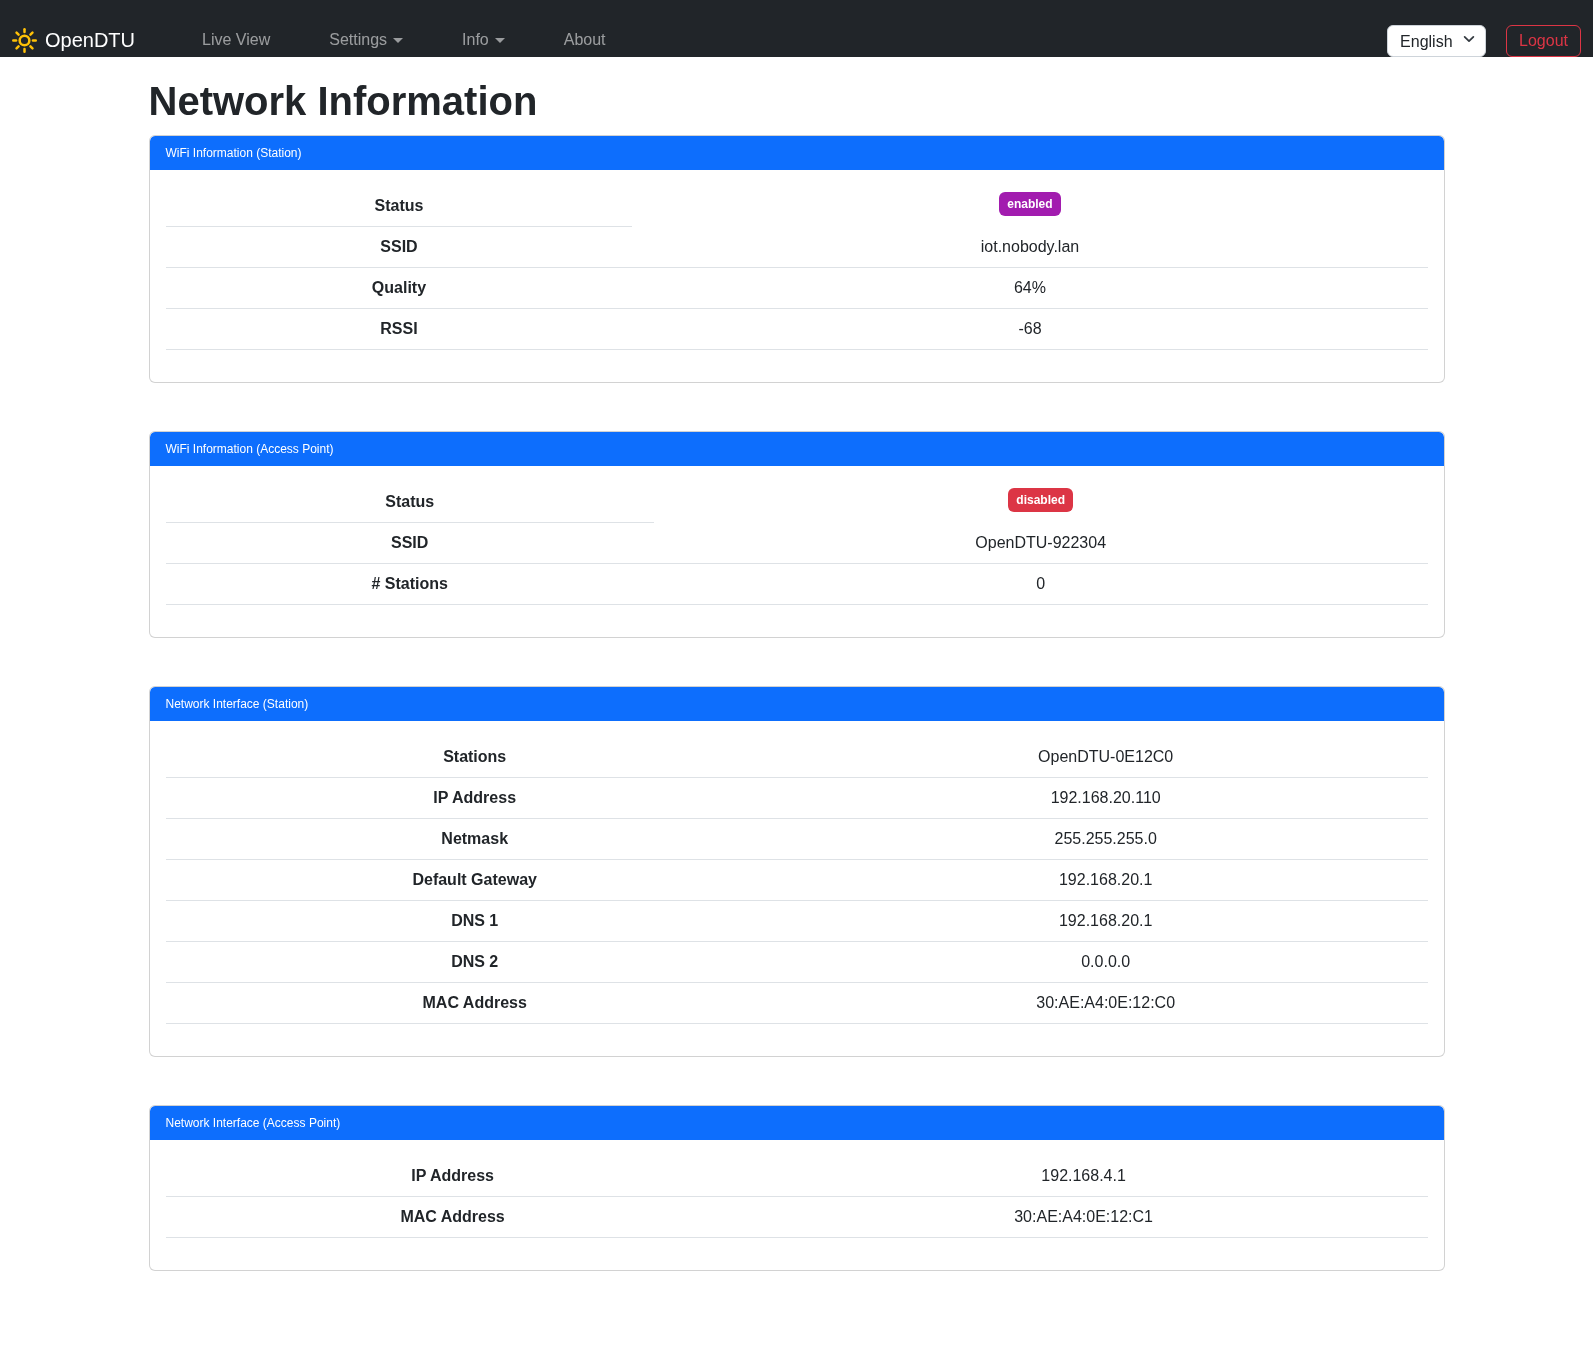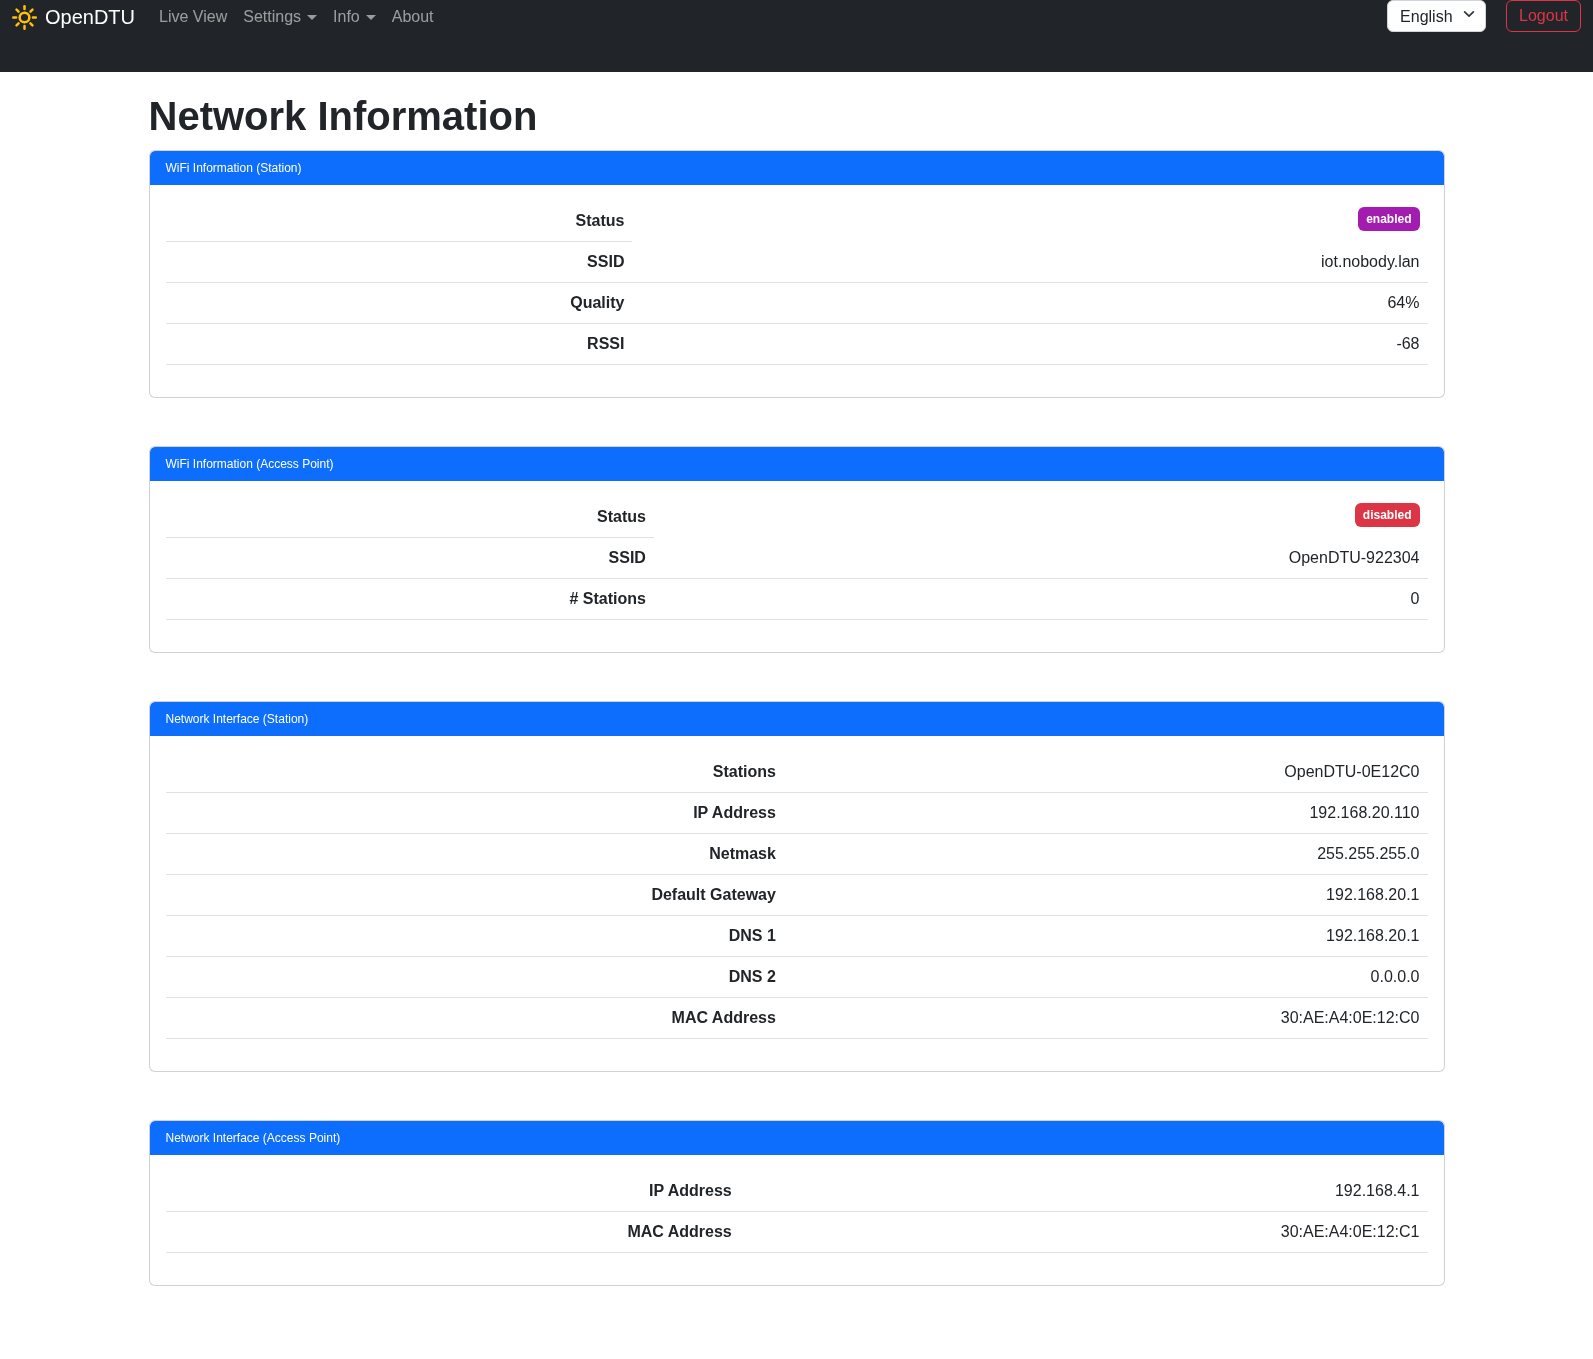--- a/index.html
+++ b/index.html
@@ -7,42 +7,43 @@
   body {
     font-family: "Liberation Sans", sans-serif;
     font-size: 16px;
     color: #212529;
     min-height: 1359px;
   }
 
   
   .navbar {
     background: #212529;
-    height: 72px;
+    height: 57px;
     display: flex;
-    align-items: flex-start;
+    align-items: flex-end;
     justify-content: space-between;
     padding: 0 12px;
   }
   .navbar-left { display: flex; align-items: center; }
   .brand {
     display: flex; align-items: center; gap: 8px;
     color: #fff; font-size: 20px; text-decoration: none;
     margin-right: 16px; cursor: pointer;
   }
   .brand svg { display: block; }
   .nav-links { display: flex; align-items: center; }
   .nav-link {
     color: rgba(255,255,255,0.55);
     font-size: 16px;
     padding: 8px;
     text-decoration: none;
     display: flex; align-items: center;
     cursor: pointer;
     white-space: nowrap;
+    margin-left: 43px;
   }
   .caret {
     display: inline-block;
     margin-left: 6px;
     width: 0; height: 0;
     border-left: 5px solid transparent;
     border-right: 5px solid transparent;
     border-top: 5px solid currentColor;
   }
   .navbar-right { display: flex; align-items: center; gap: 20px; }
@@ -107,21 +108,21 @@
     border-radius: 5px 5px 0 0;
   }
   .card-body { padding: 16px; }
   table.info-table {
     width: 100%;
     border-collapse: collapse;
     table-layout: fixed;
     margin-bottom: 16px;
   }
   .info-table th, .info-table td {
-    text-align: right;
+    text-align: center;
     padding: 8px;
     line-height: 1.5;
     border-bottom: 1px solid #dee2e6;
     vertical-align: middle;
     font-size: 16px;
     color: #212529;
   }
   .info-table th { font-weight: 700; }
   .info-table td { font-weight: 400; }
   tr.badge-row td {

